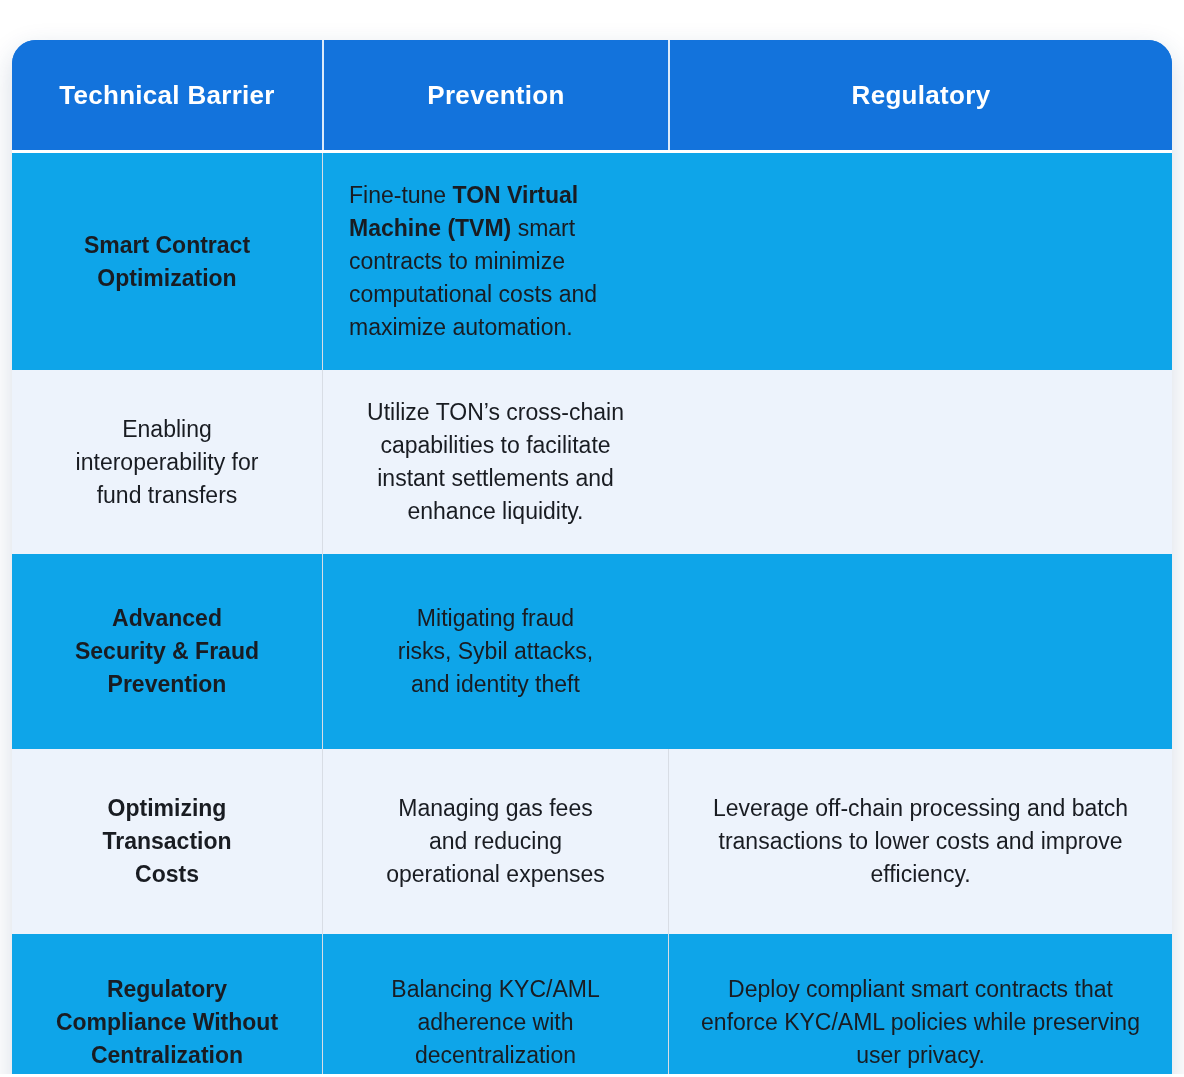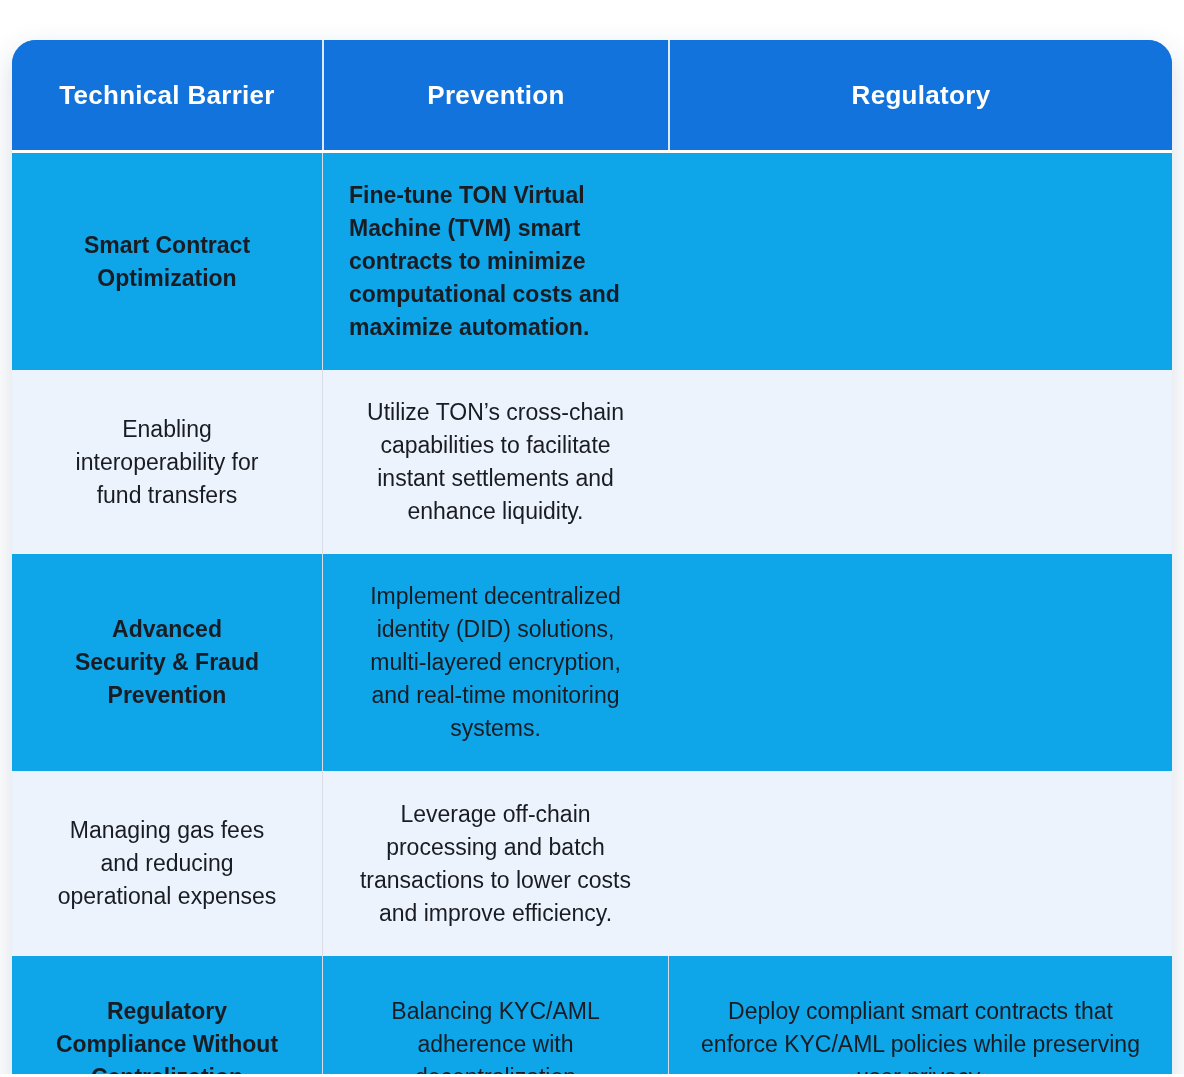--- a/index.html
+++ b/index.html
@@ -88,40 +88,43 @@
     <div class="header-row">
       <div class="header-cell">Technical Barrier</div>
       <div class="header-cell">Prevention</div>
       <div class="header-cell">Regulatory</div>
     </div>
     <div class="table-body">
         <div class="row row-0">
           <div class="cell barrier">Smart Contract
 Optimization</div>
           <div class="cell solution left">
-            <div><span style="white-space: pre-line; font-weight: bold;">Fine-tune </span><span class="bold" style="white-space: pre-line; text-align: right;">TON Virtual Machine (TVM)</span><span style="white-space: pre-line; font-weight: bold;"> smart contracts to minimize computational costs and maximize automation.</span></div>
+            <div><span style="white-space: pre-line;">Fine-tune </span><span class="bold" style="white-space: pre-line; text-align: right;">TON Virtual Machine (TVM)</span><span style="white-space: pre-line;"> smart contracts to minimize computational costs and maximize automation.</span></div>
           </div>
         </div>
         <div class="row row-1 alt">
           <div class="cell challenge">Enabling
 interoperability for
 fund transfers</div>
           <div class="cell solution">
             <div><span style="white-space: pre-line;">Utilize TON’s cross-chain capabilities to facilitate instant settlements and enhance liquidity.</span></div>
           </div>
         </div>
         <div class="row row-2">
           <div class="cell barrier">Advanced
 Security &amp; Fraud
 Prevention</div>
-          <div class="cell solution">
-            <div><span style="white-space: pre-line;">Implement decentralized identity (DID) solutions, multi-layered encryption, and real-time monitoring systems.</span></div>
-          </div>
+          <div class="cell challenge">Mitigating fraud
+risks, Sybil attacks,
+and identity theft</div>
         </div>
         <div class="row row-3 alt">
+          <div class="cell barrier">Optimizing
+Transaction
+Costs</div>
           <div class="cell challenge">Managing gas fees
 and reducing
 operational expenses</div>
           <div class="cell solution">
             <div><span style="white-space: pre-line;">Leverage off-chain processing and batch transactions to lower costs and improve efficiency.</span></div>
           </div>
         </div>
         <div class="row row-4">
           <div class="cell barrier">Regulatory
 Compliance Without

